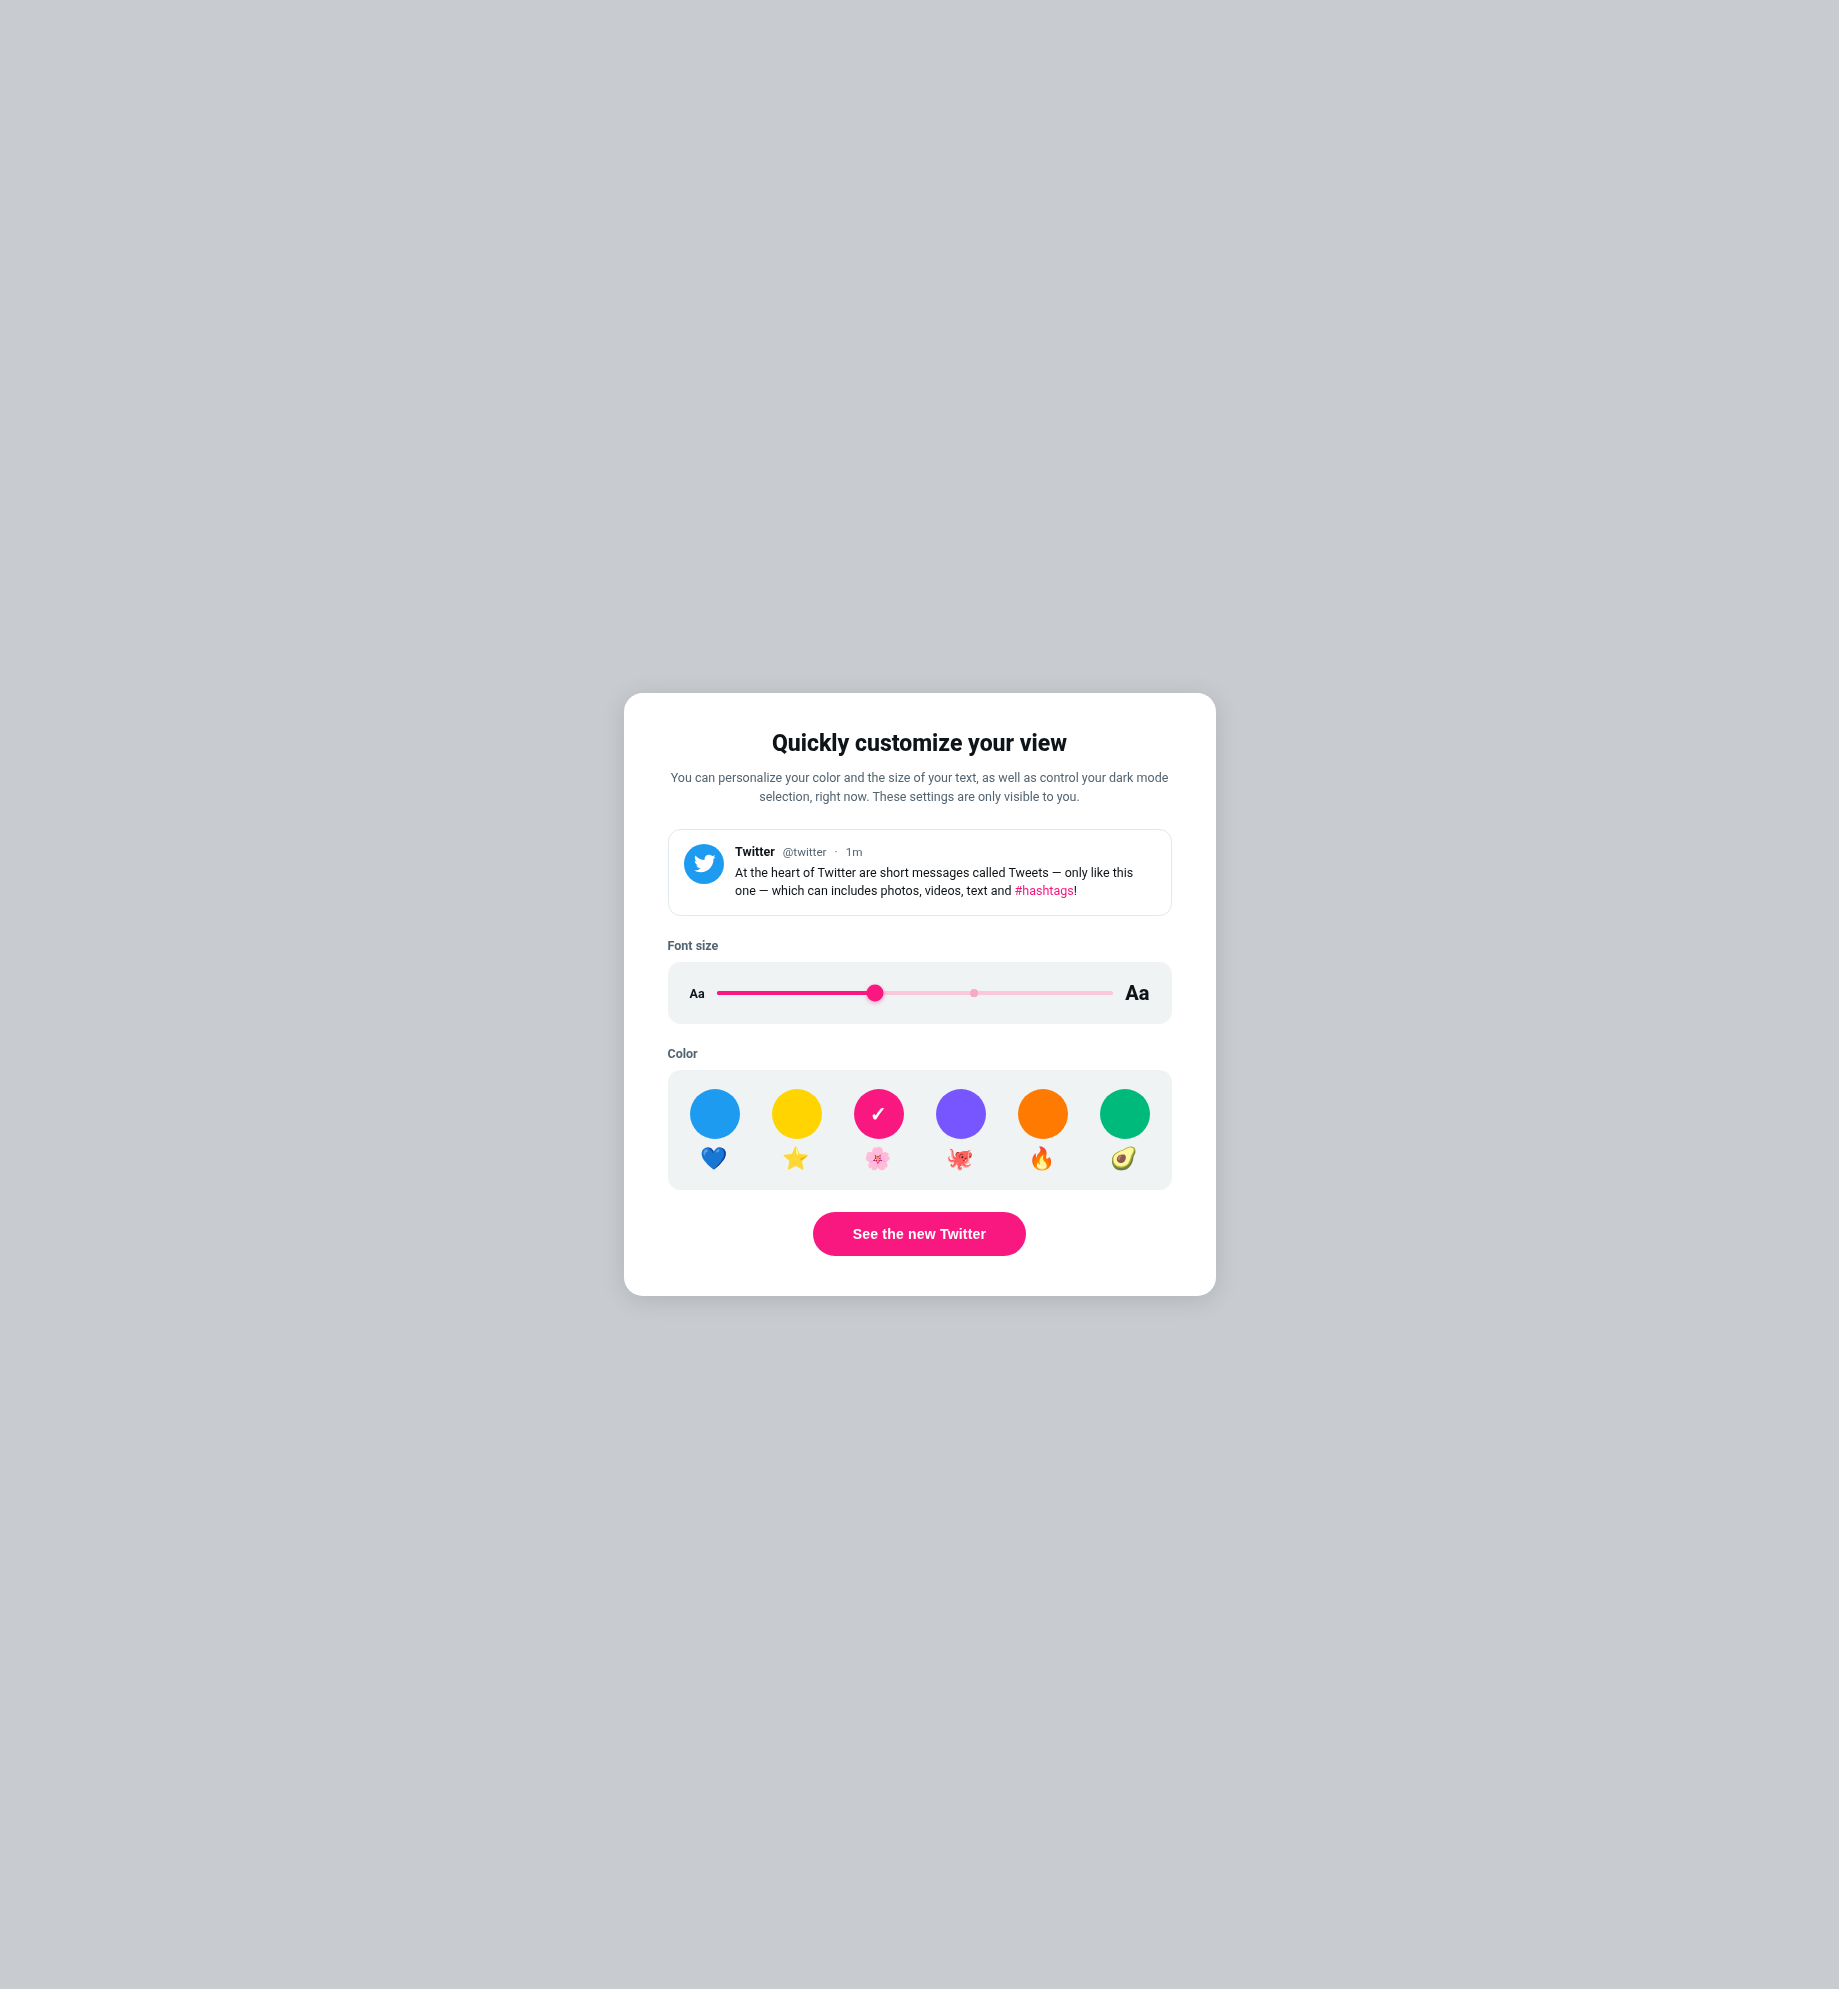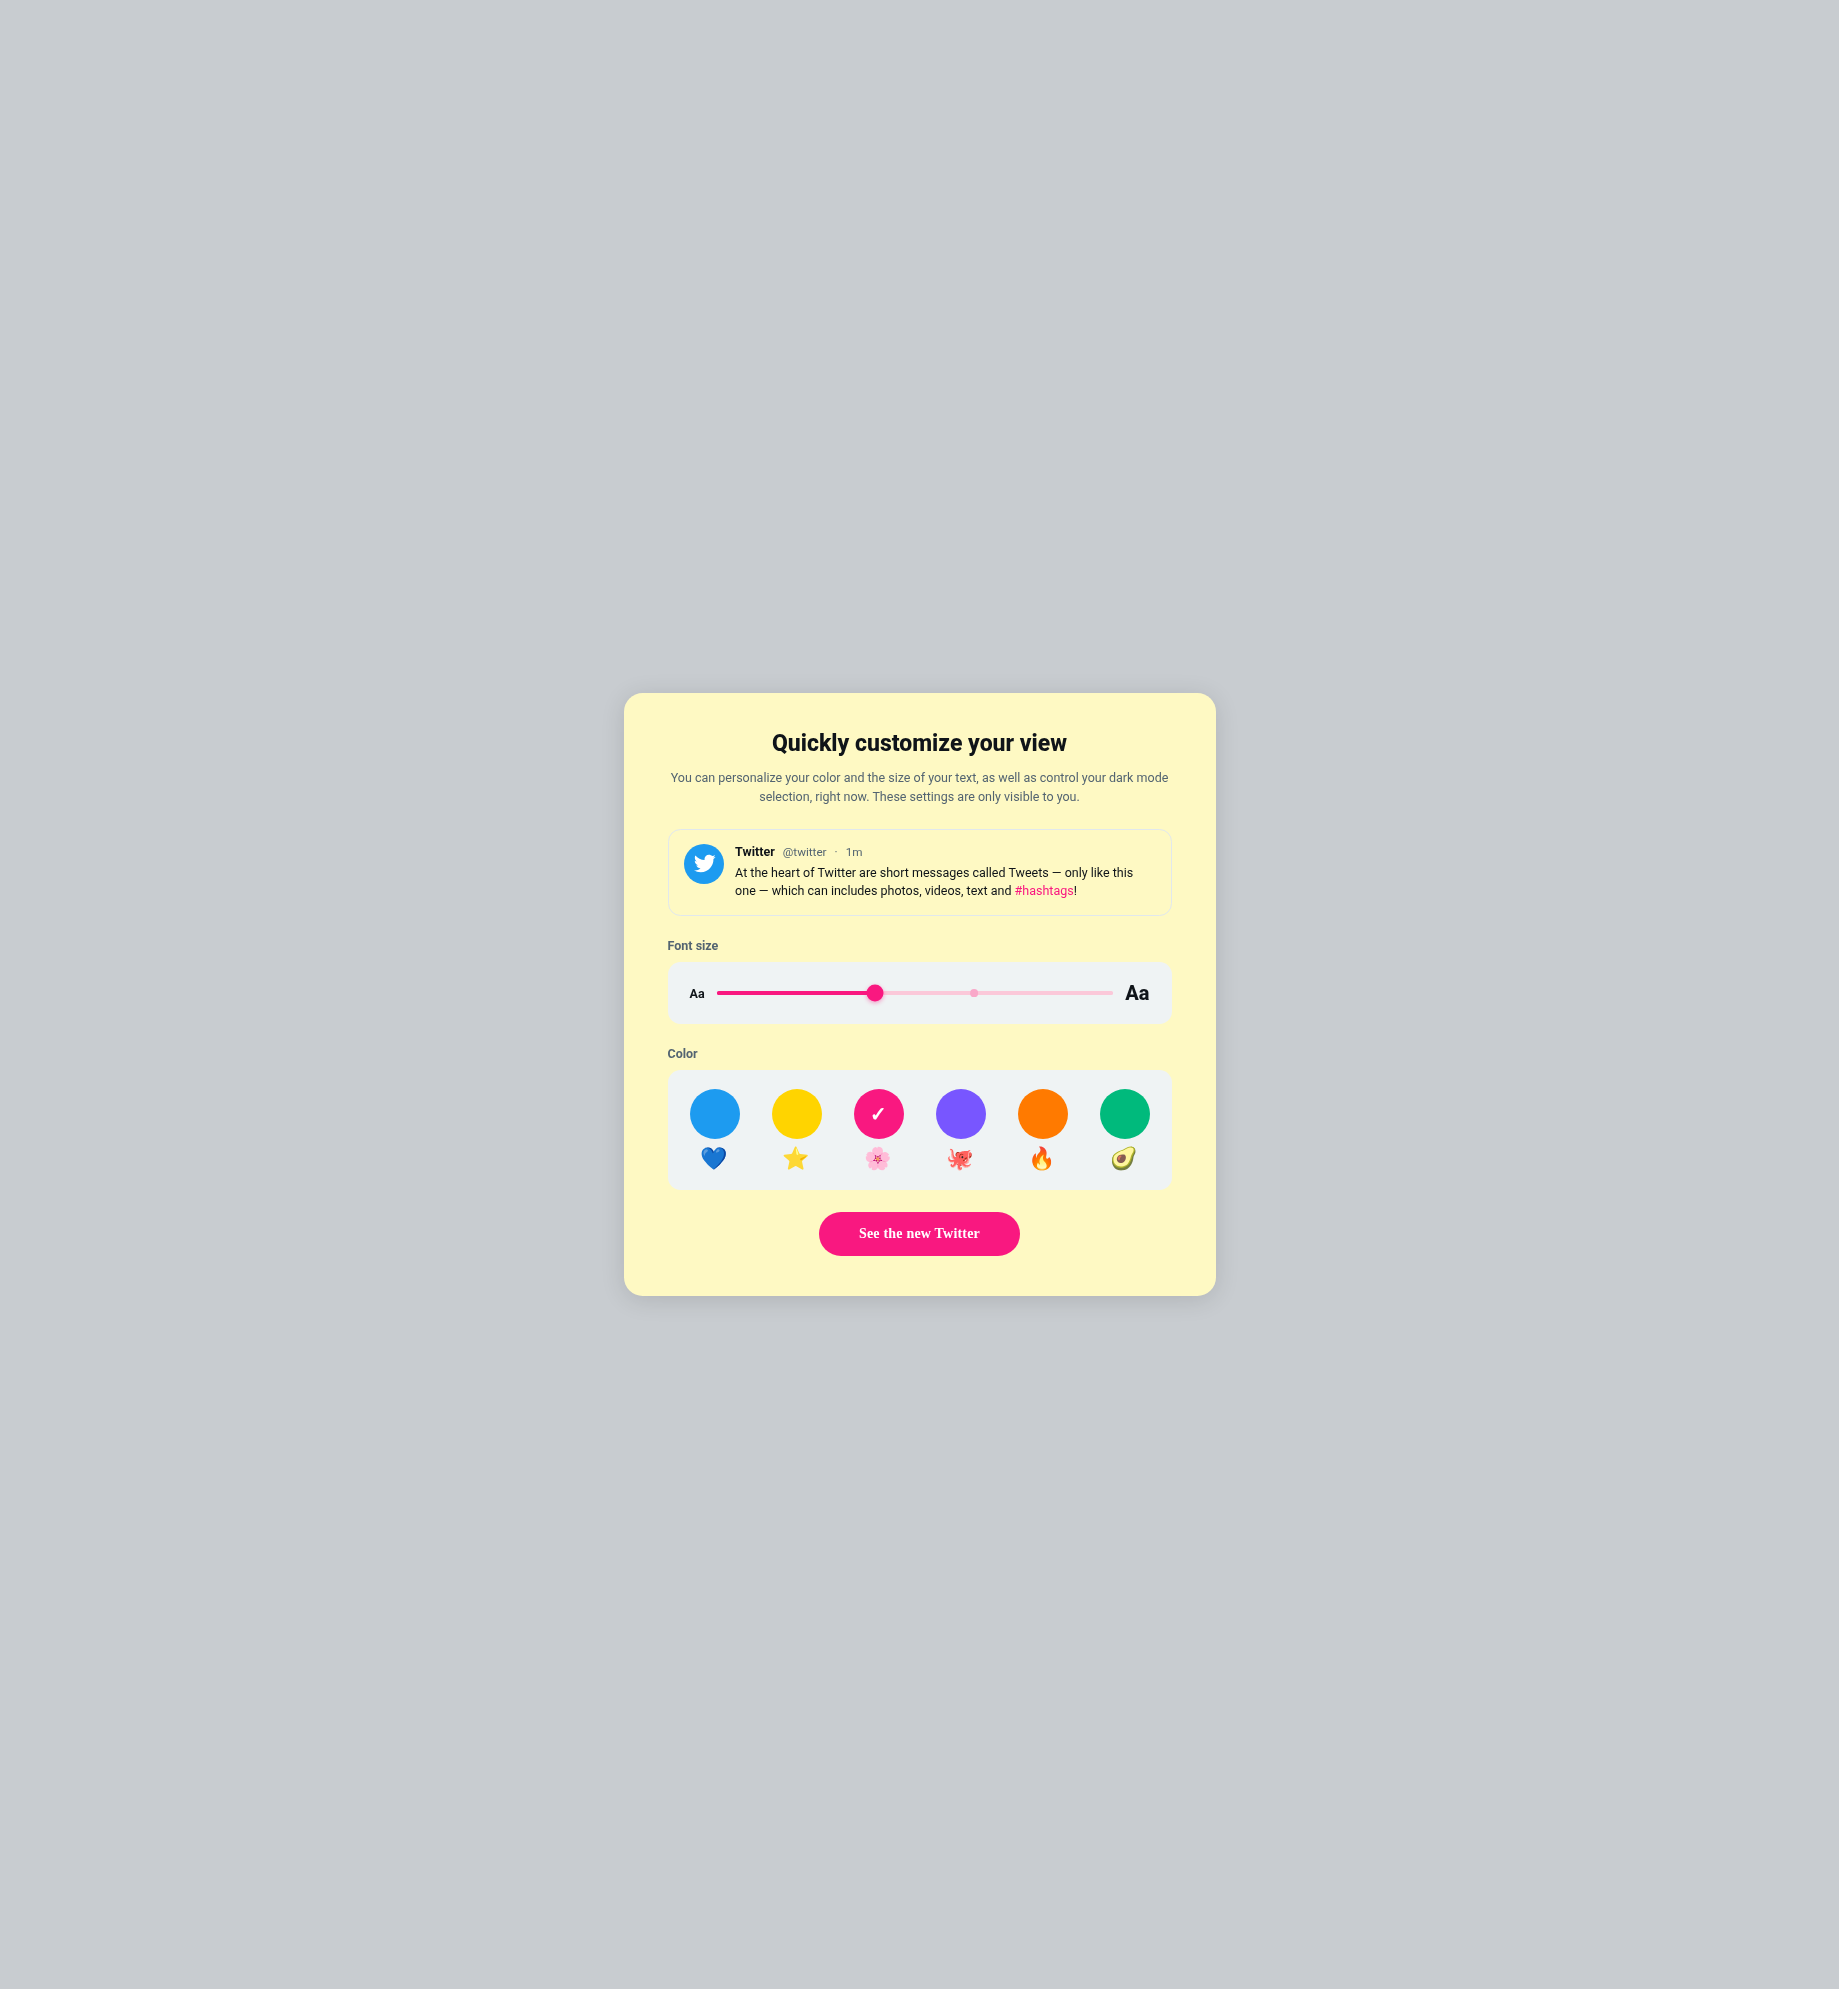--- a/index.html
+++ b/index.html
@@ -8,21 +8,21 @@
       background: #c8ccd0;
       display: flex;
       align-items: center;
       justify-content: center;
       min-height: 100vh;
       font-family: -apple-system, BlinkMacSystemFont, "Segoe UI", Roboto, Helvetica, Arial, sans-serif;
       padding: 31px;
     }
 
     .modal {
-      background: #fef9c3;
+      background: #ffffff;
       border-radius: 18.7px;
       padding: 37px 44px 40px;
       max-width: 592px;
       width: 100%;
       box-shadow: 0 3.1px 25px rgba(0,0,0,0.12);
     }
 
     .modal-title {
       font-size: 23px;
       font-weight: 800;
@@ -305,21 +305,20 @@
     .cta-button {
       background: #f91880;
       color: white;
       border: none;
       border-radius: 39px;
       padding: 14px 40px;
       font-size: 14px;
       font-weight: 700;
       cursor: pointer;
       letter-spacing: 0.2px;
-      font-family: Liberation Serif, serif;
     }
   </style>
 </head>
 <body>
 
 <div class="modal">
   <h1 class="modal-title">Quickly customize your view</h1>
   <p class="modal-subtitle">You can personalize your color and the size of your text, as well as control your dark mode selection, right now. These settings are only visible to you.</p>
 
   <div class="tweet-preview">

